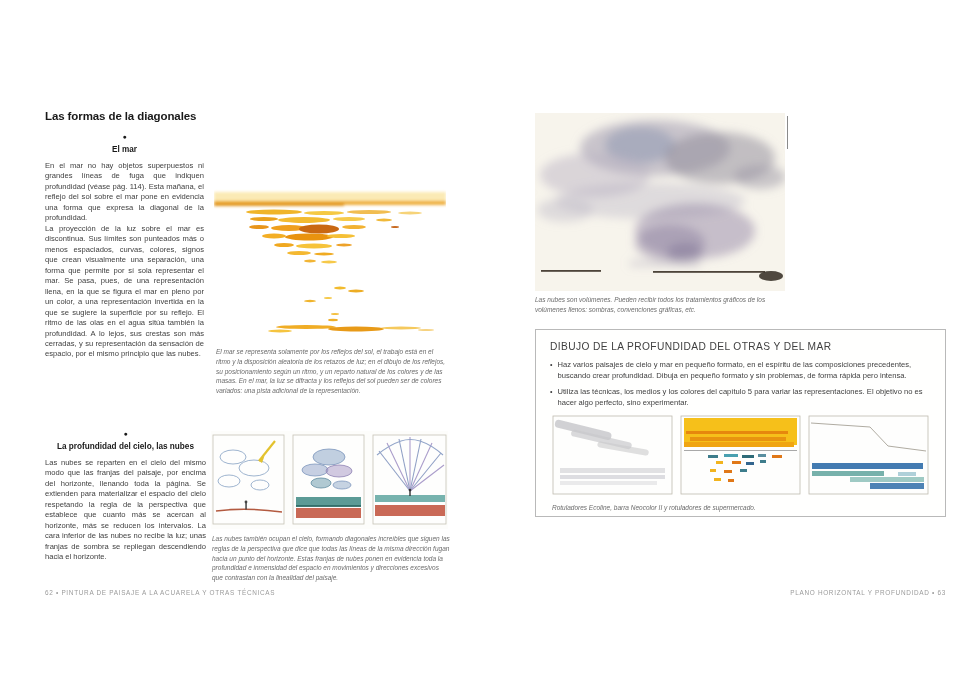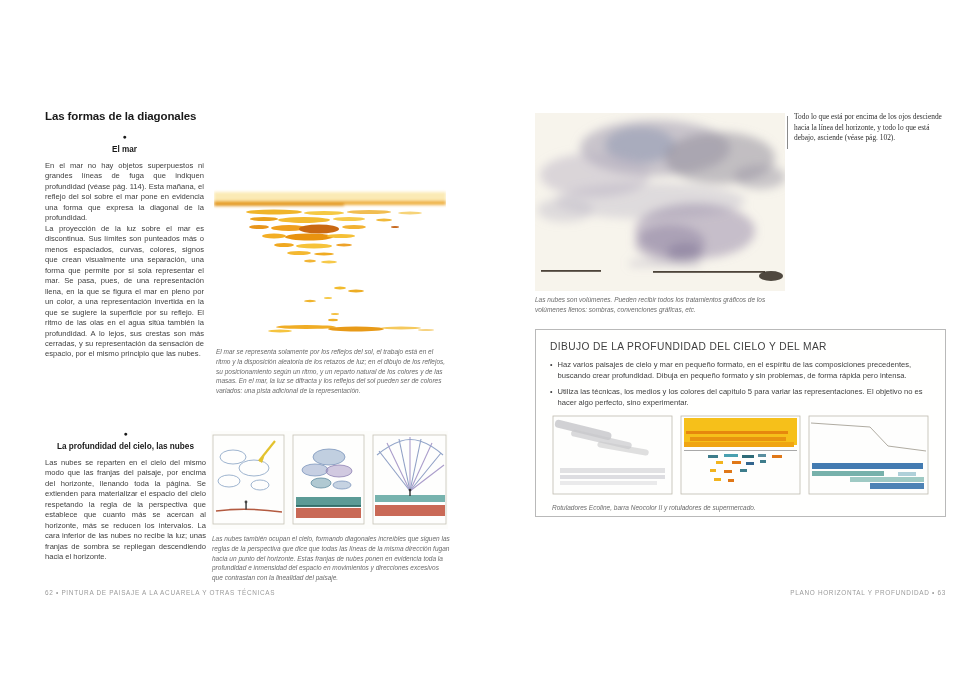--- a/index.html
+++ b/index.html
@@ -174,26 +174,25 @@
         <ellipse cx="150" cy="140" rx="18" ry="10" fill="#7a6d92" opacity="0.4"></ellipse>
         <rect x="95" y="148" width="70" height="5" fill="#b0aabc" opacity="0.5"></rect>
       </g>
       <rect x="6" y="157" width="60" height="1.8" fill="#4d443a"></rect>
       <rect x="118" y="158" width="112" height="1.8" fill="#4d443a"></rect>
       <ellipse cx="236" cy="163" rx="12" ry="5" fill="#3c352c" opacity="0.9"></ellipse>
     </svg>
   </div>
 
   <div class="abs vrule" style="left:787px;top:116px;height:33px;"></div>
-  <div class="abs margin-note" style="left:794px;top:112px;width:153px;">Todo lo que está por encima de los ojos desciende hacia la línea del horizonte, y todo lo que está debajo, asciende (véase pág. 102).</div>
 
   <div class="abs caption" style="left:535px;top:295px;width:258px;">Las nubes son volúmenes. Pueden recibir todos los tratamientos gráficos de los volúmenes llenos: sombras, convenciones gráficas, etc.</div>
 
   <div class="abs exercise-box" style="left:535px;top:329px;width:411px;height:188px;">
-    <div class="box-title">DIBUJO DE LA PROFUNDIDAD DEL CIELO Y DEL MAR</div>
+    <div class="box-title">DIBUJO DE LA PROFUNDIDAD DEL OTRAS Y DEL MAR</div>
     <div class="box-bullet">
       <span class="dash">•</span>
       <span>Haz varios paisajes de cielo y mar en pequeño formato, en el espíritu de las composiciones precedentes, buscando crear profundidad. Dibuja en pequeño formato y sin problemas, de forma rápida pero intensa.</span>
     </div>
     <div class="box-bullet">
       <span class="dash">•</span>
       <span>Utiliza las técnicas, los medios y los colores del capítulo 5 para variar las representaciones. El objetivo no es hacer algo perfecto, sino experimentar.</span>
     </div>
     <div class="illos-row">
 

